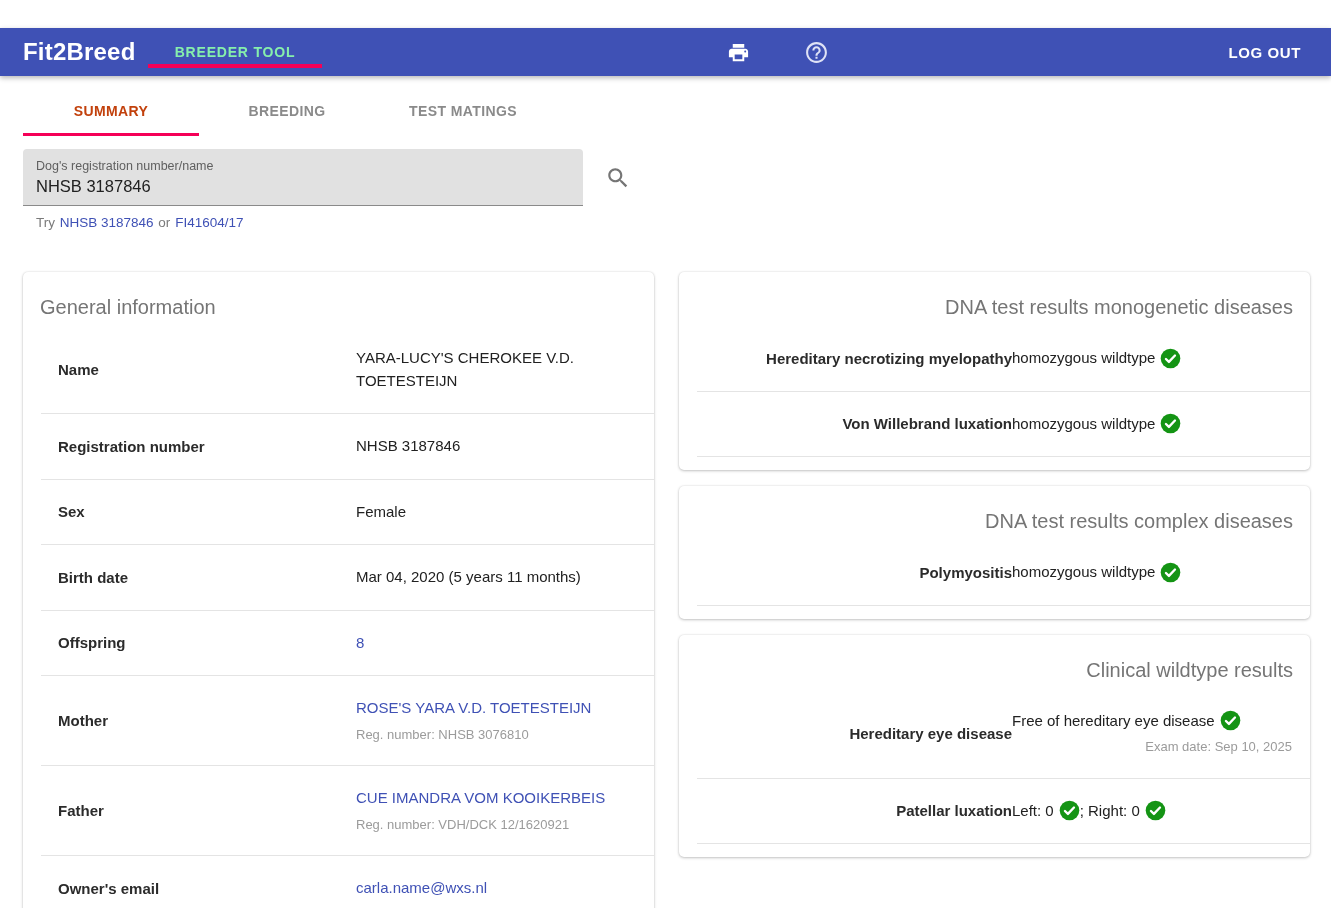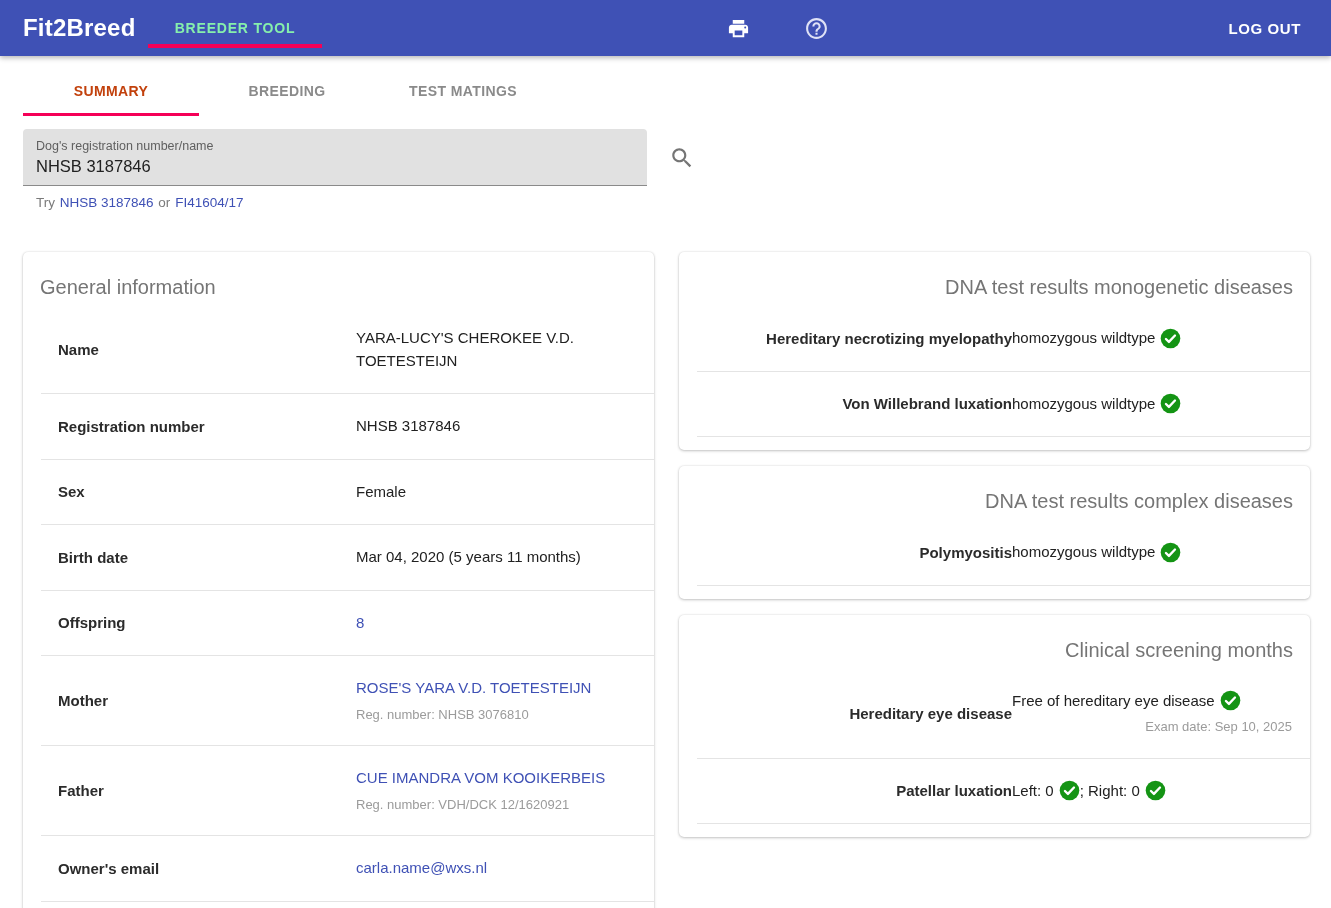--- a/index.html
+++ b/index.html
@@ -11,22 +11,22 @@
     --text-dark:#212121;
     --sub-gray:#9b9b9b;
     --divider:#e4e4e4;
     --search-bg:#e1e1e1;
   }
   *{box-sizing:border-box;margin:0;padding:0;}
   html,body{width:1331px;height:908px;overflow:hidden;background:#fff;
     font-family:"Liberation Sans",sans-serif;color:var(--text-dark);}
 
   
-  .app-header{position:relative;height:56px;background:var(--header-bg);
-    box-shadow:0 2px 5px rgba(0,0,0,0.28);}
+  .app-header{position:relative;height:48px;background:var(--header-bg);
+    box-shadow:0 2px 5px rgba(0,0,0,0.28);margin-top:28px;}
   .logo{position:absolute;left:23px;top:50%;transform:translateY(-50%);
     color:#fff;font-size:24px;font-weight:bold;letter-spacing:0.2px;}
   .header-nav{position:absolute;left:148px;width:174px;top:0;height:100%;
     display:flex;align-items:center;justify-content:center;cursor:pointer;}
   .header-nav span{color:#86efac;font-size:14px;font-weight:bold;letter-spacing:0.8px;}
   .header-nav::after{content:"";position:absolute;left:0;right:0;bottom:8px;height:4px;
     background:var(--accent-pink);}
   .icon-btn{position:absolute;top:50%;transform:translateY(-50%);width:34px;height:34px;
     background:transparent;border:none;cursor:pointer;display:flex;align-items:center;justify-content:center;}
   .icon-btn.print{left:721px;}
@@ -37,21 +37,21 @@
 
   
   .tabs{display:flex;margin:13px 0 0 23px;}
   .tab{width:176px;height:47px;display:flex;align-items:center;justify-content:center;
     font-size:14px;font-weight:bold;letter-spacing:0.4px;color:#8a8a8a;cursor:pointer;
     border-bottom:3px solid transparent;}
   .tab.active{color:#c2410c;border-bottom-color:var(--accent-pink);}
 
   
   .search-row{display:flex;align-items:center;margin:13px 0 0 23px;}
-  .search-field{position:relative;width:624px;height:57px;background:var(--search-bg);
+  .search-field{position:relative;width:560px;height:57px;background:var(--search-bg);
     border-radius:4px 4px 0 0;border-bottom:1px solid #8a8a8a;cursor:text;}
   .search-field label{position:absolute;left:13px;top:10px;font-size:12.5px;color:#5f5f5f;}
   .search-field input{position:absolute;left:13px;bottom:9px;width:530px;border:none;
     background:transparent;outline:none;font-size:16.5px;color:var(--text-dark);
     font-family:inherit;}
   .search-btn{background:transparent;border:none;cursor:pointer;margin-left:19px;
     width:32px;height:32px;display:flex;align-items:center;justify-content:center;}
   .hint{margin:9px 0 0 36px;font-size:13.5px;color:#7a7a7a;}
   .hint a{margin:0 1px;}
 
@@ -234,21 +234,21 @@
                   <circle cx="12" cy="12" r="11.2" fill="var(--success-green)"></circle>
                   <path d="M6.8 12.6l3.4 3.3 6.9-7.3" stroke="#fff" stroke-width="2.7" fill="none" stroke-linecap="round" stroke-linejoin="round"></path>
                 </svg>
               </div>
             </div>
           </div>
         </div>
     </section>
 
     <section class="card">
-      <h2 class="card-title">Clinical screening months</h2>
+      <h2 class="card-title">Clinical wildtype results</h2>
       <div>
           <div class="row">
             <div class="row-label">Hereditary eye disease</div>
             <div class="row-value">
               <div class="value-line">
                 <span>Free of hereditary eye disease</span>
                 <svg class="check-icon" viewBox="0 0 24 24">
                   <circle cx="12" cy="12" r="11.2" fill="var(--success-green)"></circle>
                   <path d="M6.8 12.6l3.4 3.3 6.9-7.3" stroke="#fff" stroke-width="2.7" fill="none" stroke-linecap="round" stroke-linejoin="round"></path>
                 </svg>

